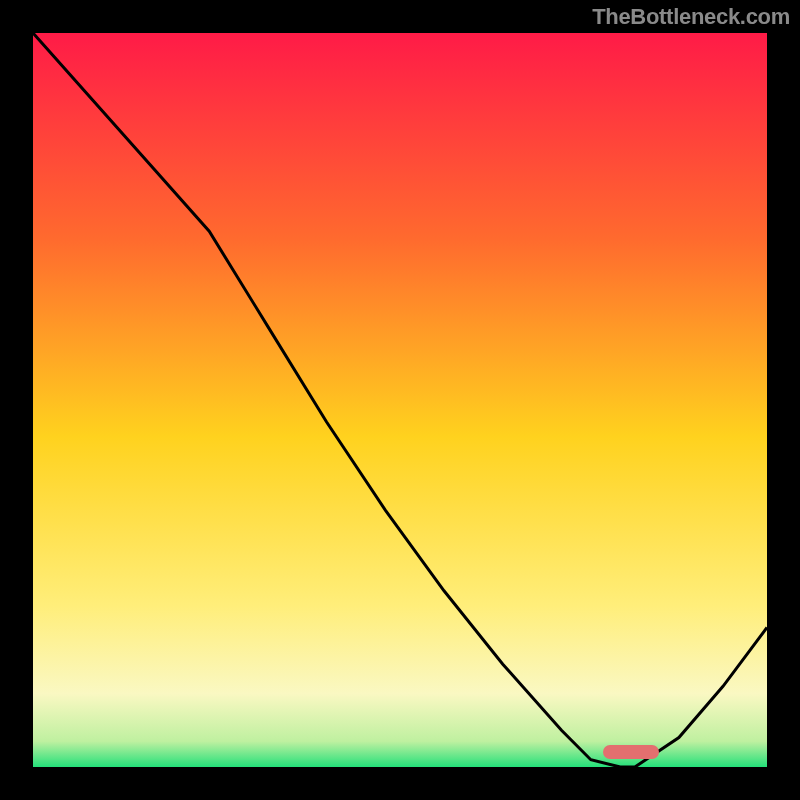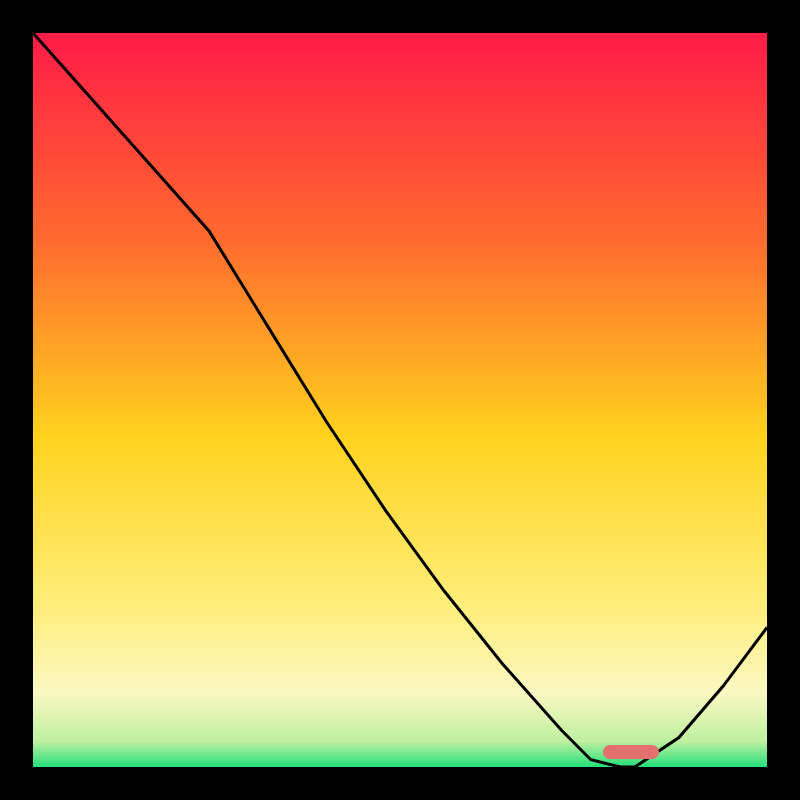--- a/index.html
+++ b/index.html
@@ -42,20 +42,21 @@
     width: 56px;
     height: 14px;
     background: #e36f6f;
     border-radius: 7px;
   }
 </style>
 </head>
 <body>
 
 <div class="stage">
+  <div class="watermark">TheBottleneck.com</div>
 
   <div class="plot-area">
     <svg id="plot-svg" width="734" height="734" viewBox="0 0 734 734">
       <defs>
         <linearGradient id="bg-grad" x1="0" y1="0" x2="0" y2="1">
             <stop offset="0%" stop-color="#ff1b47"></stop>
             <stop offset="28.000000000000004%" stop-color="#ff6a2e"></stop>
             <stop offset="55.00000000000001%" stop-color="#ffd21e"></stop>
             <stop offset="78%" stop-color="#ffee7a"></stop>
             <stop offset="90%" stop-color="#faf8c2"></stop>

